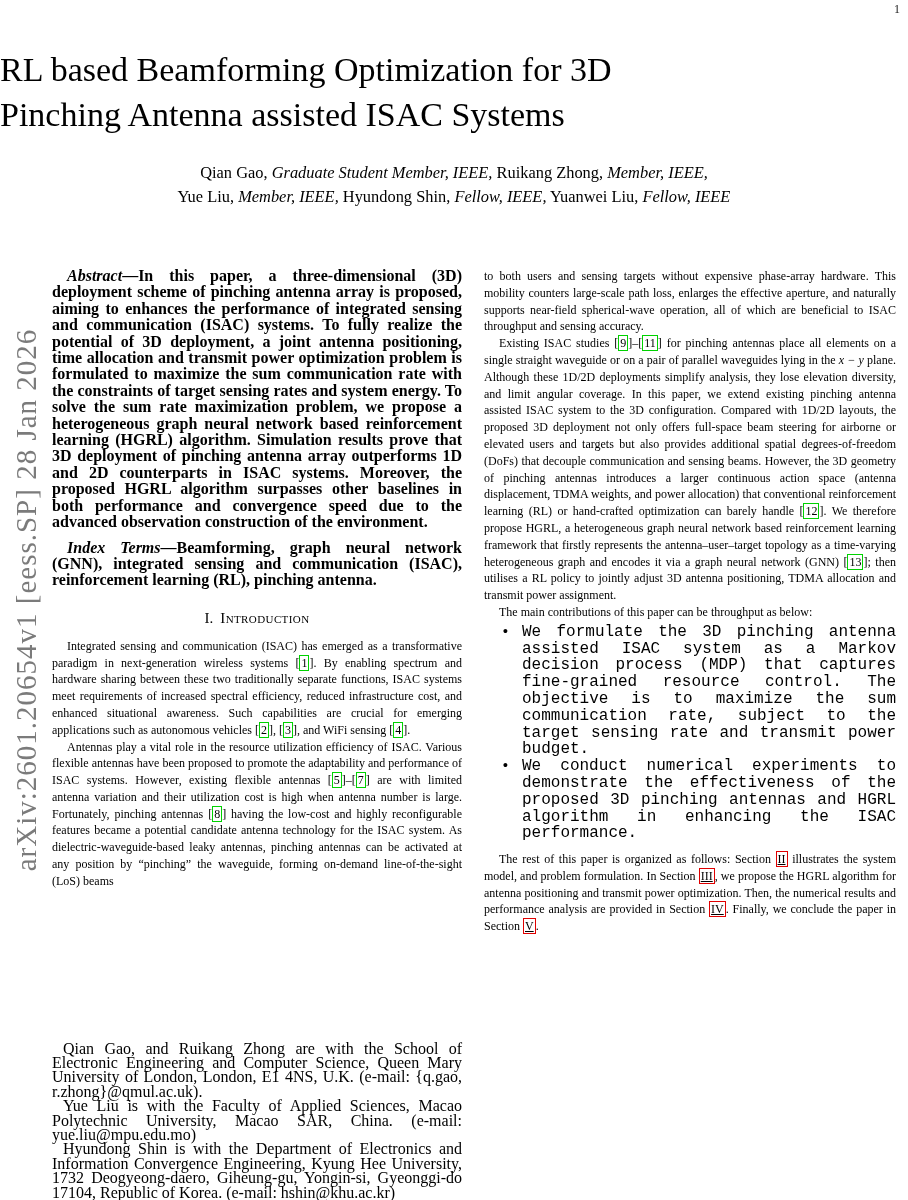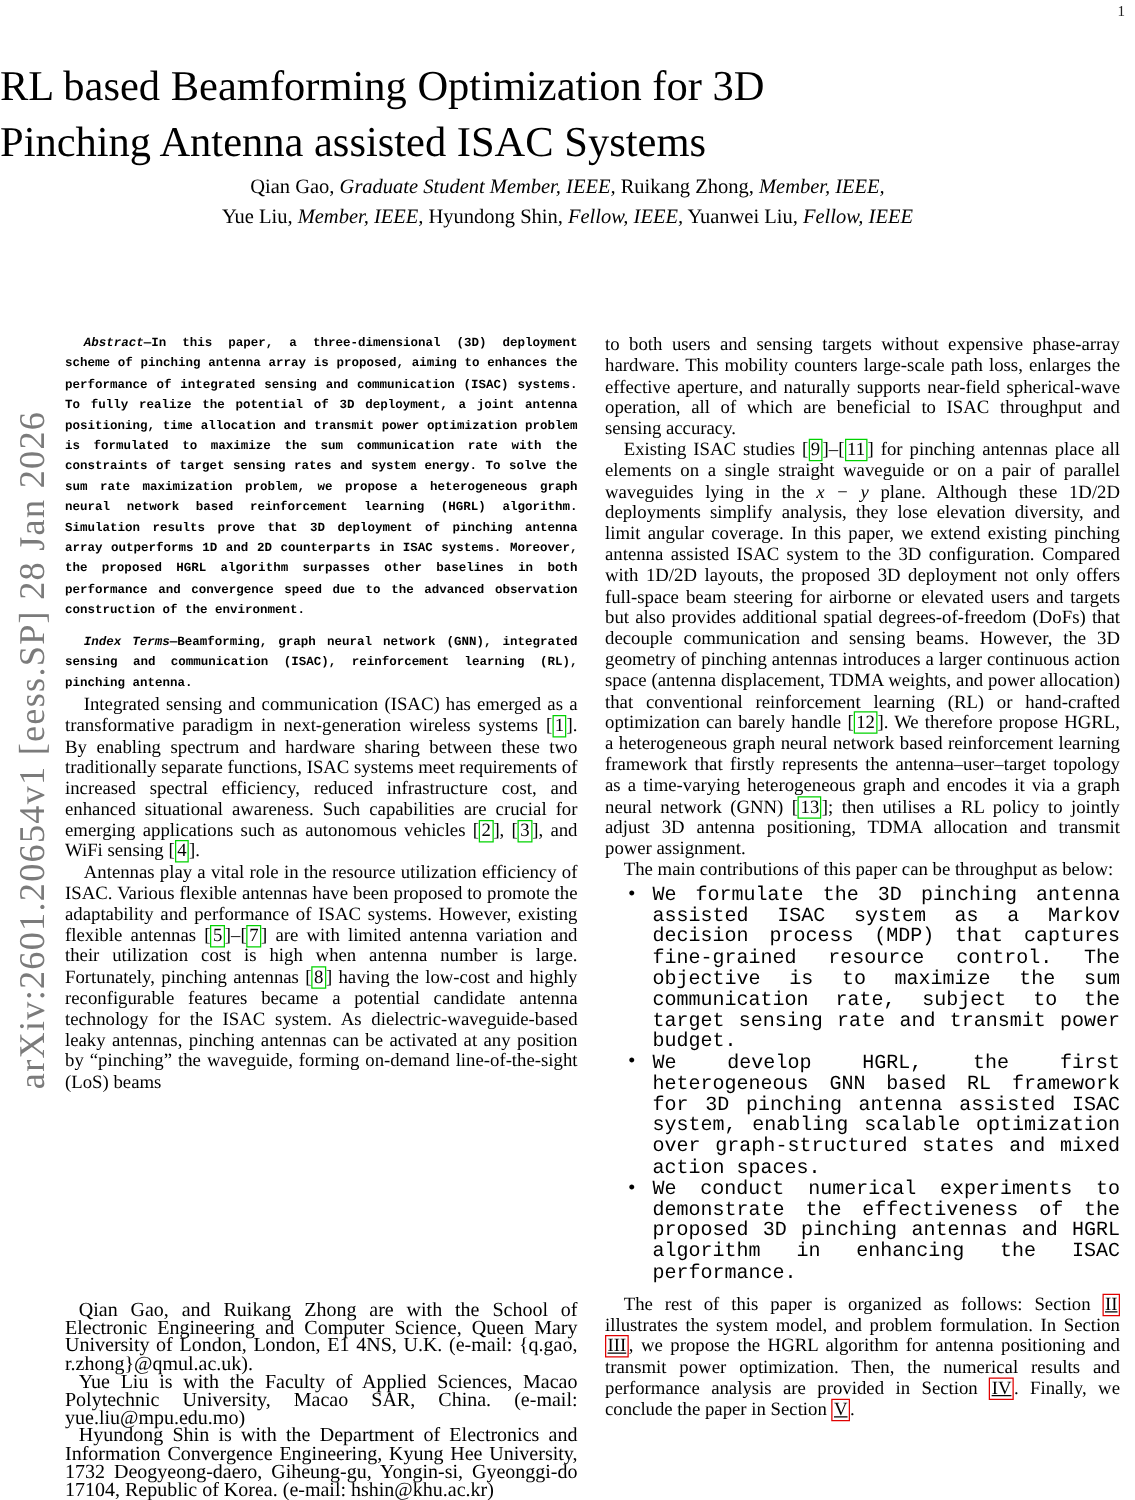--- a/index.html
+++ b/index.html
@@ -28,50 +28,50 @@
   }
 
   header { padding-top: 47px; }
   .title {
     text-align: left;
     font-weight: 400;
     font-size: 34px;
     line-height: 45px;
   }
   .title .tline { display: block; }
-  .authors { margin-top: 0; text-align: center; }
+  .authors { margin-top: 24px; text-align: center; }
   .aline { font-size: 16.4px; line-height: 23.5px; }
 
   .cols {
     position: absolute;
     top: 268px; left: 52px; right: 12px; height: 932px;
     display: flex; gap: 22px;
     overflow: hidden;
   }
   .col-left  { width: 410px; flex: 0 0 410px; display: flex; flex-direction: column; }
   .col-right { flex: 1 1 auto; }
 
   p { text-align: justify; hyphens: auto; -webkit-hyphens: auto; }
 
   .abstract {
-    font-size: 10px; line-height: 16.4px;
-    font-weight: 700; text-indent: 15px; font-family: Liberation Mono, monospace;
+    font-size: 16px; line-height: 16.4px;
+    font-weight: 700; text-indent: 15px;
   }
   .index-terms { margin-top: 9px; }
 
   .sec-head {
     margin: 21px 0 11px;
     text-align: center;
     font-weight: 400;
     font-size: 15px;
   }
   .sec-num { margin-right: 7px; }
   .sec-title { font-variant: small-caps; letter-spacing: 0.4px; }
 
-  .body-p { font-size: 15px; line-height: 16.8px; text-indent: 15px; }
+  .body-p { font-size: 12px; line-height: 16.8px; text-indent: 15px; }
   .no-indent { text-indent: 0; }
   .org-p { margin-top: 9px; }
 
   .bullets { list-style: none; margin: 3px 0 0 0; padding-left: 38px; }
   .bullets li {
     position: relative;
     font-size: 16px; line-height: 16.8px;
     text-align: justify; hyphens: auto; font-family: Liberation Mono, monospace; -webkit-hyphens: auto;
   }
   .bullets li::before {
@@ -114,34 +114,36 @@
     <div class="aline"><span class="sg-n">Qian Gao, </span><span class="sg-i">Graduate Student Member, IEEE,</span><span class="sg-n"> Ruikang Zhong, </span><span class="sg-i">Member, IEEE,</span></div>
     <div class="aline"><span class="sg-n">Yue Liu, </span><span class="sg-i">Member, IEEE,</span><span class="sg-n"> Hyundong Shin, </span><span class="sg-i">Fellow, IEEE,</span><span class="sg-n"> Yuanwei Liu, </span><span class="sg-i">Fellow, IEEE</span></div>
   </div>
 </header>
 
 <main class="cols">
 
   <section class="col col-left">
     <p class="abstract"><span class="sg-bi">Abstract</span><span class="sg-n">—In this paper, a three-dimensional (3D) deployment scheme of pinching antenna array is proposed, aiming to enhances the performance of integrated sensing and communication (ISAC) systems. To fully realize the potential of 3D deployment, a joint antenna positioning, time allocation and transmit power optimization problem is formulated to maximize the sum communication rate with the constraints of target sensing rates and system energy. To solve the sum rate maximization problem, we propose a heterogeneous graph neural network based reinforcement learning (HGRL) algorithm. Simulation results prove that 3D deployment of pinching antenna array outperforms 1D and 2D counterparts in ISAC systems. Moreover, the proposed HGRL algorithm surpasses other baselines in both performance and convergence speed due to the advanced observation construction of the environment.</span></p>
     <p class="abstract index-terms"><span class="sg-bi">Index Terms</span><span class="sg-n">—Beamforming, graph neural network (GNN), integrated sensing and communication (ISAC), reinforcement learning (RL), pinching antenna.</span></p>
+    <h2 class="sec-head">
+      <span class="sec-num">I.</span><span class="sec-title">Introduction</span>
+    </h2>
     <p class="body-p"><span class="sg-n">Integrated sensing and communication (ISAC) has emerged as a transformative paradigm in next-generation wireless systems [</span><span class="sg-cite">1</span><span class="sg-n">]. By enabling spectrum and hardware sharing between these two traditionally separate functions, ISAC systems meet requirements of increased spectral efficiency, reduced infrastructure cost, and enhanced situational awareness. Such capabilities are crucial for emerging applications such as autonomous vehicles [</span><span class="sg-cite">2</span><span class="sg-n">], [</span><span class="sg-cite">3</span><span class="sg-n">], and WiFi sensing [</span><span class="sg-cite">4</span><span class="sg-n">].</span></p>
     <p class="body-p"><span class="sg-n">Antennas play a vital role in the resource utilization efficiency of ISAC. Various flexible antennas have been proposed to promote the adaptability and performance of ISAC systems. However, existing flexible antennas [</span><span class="sg-cite">5</span><span class="sg-n">]–[</span><span class="sg-cite">7</span><span class="sg-n">] are with limited antenna variation and their utilization cost is high when antenna number is large. Fortunately, pinching antennas [</span><span class="sg-cite">8</span><span class="sg-n">] having the low-cost and highly reconfigurable features became a potential candidate antenna technology for the ISAC system. As dielectric-waveguide-based leaky antennas, pinching antennas can be activated at any position by “pinching” the waveguide, forming on-demand line-of-the-sight (LoS) beams</span></p>
     <div class="footnotes">
       <p>Qian Gao, and Ruikang Zhong are with the School of Electronic Engineering and Computer Science, Queen Mary University of London, London, E1 4NS, U.K. (e-mail: {q.gao, r.zhong}@qmul.ac.uk).</p>
       <p>Yue Liu is with the Faculty of Applied Sciences, Macao Polytechnic University, Macao SAR, China. (e-mail: yue.liu@mpu.edu.mo)</p>
       <p>Hyundong Shin is with the Department of Electronics and Information Convergence Engineering, Kyung Hee University, 1732 Deogyeong-daero, Giheung-gu, Yongin-si, Gyeonggi-do 17104, Republic of Korea. (e-mail: hshin@khu.ac.kr)</p>
     </div>
   </section>
 
   <section class="col col-right">
     <p class="body-p no-indent"><span class="sg-n">to both users and sensing targets without expensive phase-array hardware. This mobility counters large-scale path loss, enlarges the effective aperture, and naturally supports near-field spherical-wave operation, all of which are beneficial to ISAC throughput and sensing accuracy.</span></p>
     <p class="body-p"><span class="sg-n">Existing ISAC studies [</span><span class="sg-cite">9</span><span class="sg-n">]–[</span><span class="sg-cite">11</span><span class="sg-n">] for pinching antennas place all elements on a single straight waveguide or on a pair of parallel waveguides lying in the </span><span class="sg-math">x − y</span><span class="sg-n"> plane. Although these 1D/2D deployments simplify analysis, they lose elevation diversity, and limit angular coverage. In this paper, we extend existing pinching antenna assisted ISAC system to the 3D configuration. Compared with 1D/2D layouts, the proposed 3D deployment not only offers full-space beam steering for airborne or elevated users and targets but also provides additional spatial degrees-of-freedom (DoFs) that decouple communication and sensing beams. However, the 3D geometry of pinching antennas introduces a larger continuous action space (antenna displacement, TDMA weights, and power allocation) that conventional reinforcement learning (RL) or hand-crafted optimization can barely handle [</span><span class="sg-cite">12</span><span class="sg-n">]. We therefore propose HGRL, a heterogeneous graph neural network based reinforcement learning framework that firstly represents the antenna–user–target topology as a time-varying heterogeneous graph and encodes it via a graph neural network (GNN) [</span><span class="sg-cite">13</span><span class="sg-n">]; then utilises a RL policy to jointly adjust 3D antenna positioning, TDMA allocation and transmit power assignment.</span></p>
     <p class="body-p"><span class="sg-n">The main contributions of this paper can be throughput as below:</span></p>
     <ul class="bullets">
       <li><span class="sg-n">We formulate the 3D pinching antenna assisted ISAC system as a Markov decision process (MDP) that captures fine-grained resource control. The objective is to maximize the sum communication rate, subject to the target sensing rate and transmit power budget.</span></li>
-      <li><span class="sg-n">We develop HGRL, the first heterogeneous GNN based RL framework for 3D pinching antenna assisted ISAC system, enabling scalable optimization over graph-structured states and mixed action spaces.</span></li>
       <li><span class="sg-n">We conduct numerical experiments to demonstrate the effectiveness of the proposed 3D pinching antennas and HGRL algorithm in enhancing the ISAC performance.</span></li>
     </ul>
     <p class="body-p org-p"><span class="sg-n">The rest of this paper is organized as follows: Section </span><span class="sg-sref">II</span><span class="sg-n"> illustrates the system model, and problem formulation. In Section </span><span class="sg-sref">III</span><span class="sg-n">, we propose the HGRL algorithm for antenna positioning and transmit power optimization. Then, the numerical results and performance analysis are provided in Section </span><span class="sg-sref">IV</span><span class="sg-n">. Finally, we conclude the paper in Section </span><span class="sg-sref">V</span><span class="sg-n">.</span></p>
   </section>
 
 </main>
 
 </body></html>

